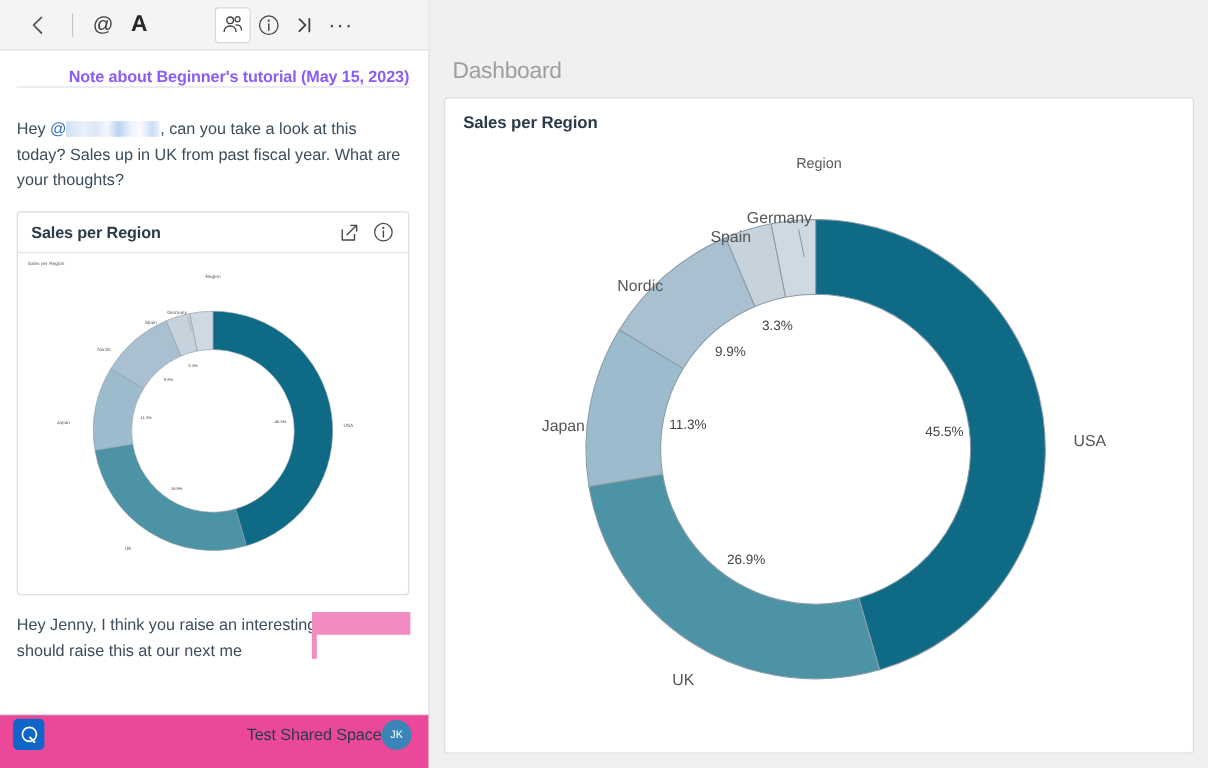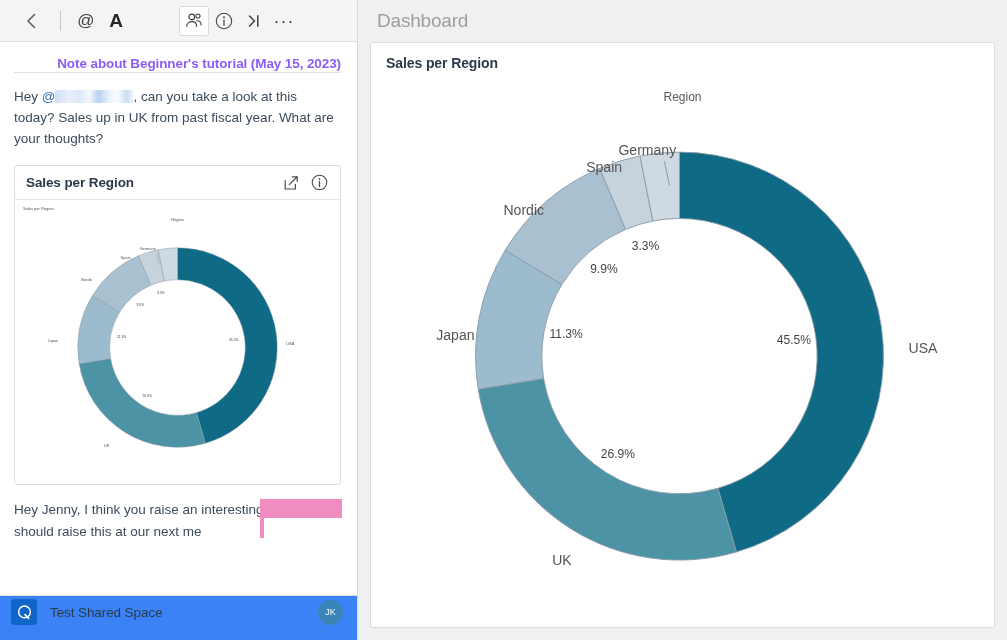--- a/index.html
+++ b/index.html
@@ -48,21 +48,21 @@
   }
   .note-title {
     font-size: 13.5px; font-weight: bold; color: #8b5cf6;
     padding-bottom: 1px;
     border-bottom: 1px solid #e2e2e2;
     letter-spacing: -0.1px;
     text-align: right;
   }
   .note-para {
     font-size: 13.5px; color: #3c4c5c; line-height: 21px;
-    margin-top: 13px;
+    margin-top: 24px;
   }
   .mention-redact {
     display: inline-block; width: 78px; height: 13px;
     vertical-align: -2px;
     background: linear-gradient(90deg,#cfe0f5 0%,#e8f0fb 18%,#dce8f8 32%,#f4f8fd 44%,
                 #b9d2f0 56%, #eef4fc 70%, #f9fbfe 80%, #cbddf4 92%, #eaf2fc 100%);
   }
   .at-sign { color: #3a6fb8; }
 
   .embed-card {
@@ -95,21 +95,22 @@
   }
   .pink-redact.b2 {
     left: 246px; top: 18px; width: 4px; height: 21px;
   }
 
   .space-bar {
     height: 45px; min-height: 45px;
     border-top: 1px solid #e0e0e0;
     display: flex; align-items: center;
     padding: 0 14px 12px 11px;
-    background: #3b82f6;
+    background: #ec4899;
+    text-align: right;
   }
   .space-logo {
     width: 26px; height: 26px; border-radius: 4px;
     background: #1065c8;
     display: flex; align-items: center; justify-content: center;
   }
   .space-name { font-size: 13.5px; color: #2b3a4a; margin-left: 13px; flex: 1; letter-spacing: -0.1px; }
   .avatar {
     width: 25px; height: 25px; border-radius: 50%;
     background: #3a84b8; color: #fff;
@@ -121,20 +122,21 @@
   .right-panel {
     flex: 1; height: 640px;
     background: #f0f0f0;
     display: flex; flex-direction: column;
     padding: 0 12px 12px 12px;
   }
   .dash-header {
     height: 42px; min-height: 42px;
     display: flex; align-items: center;
     padding-left: 7px;
+    margin-top: 39px;
   }
   .dash-title { font-size: 19px; color: #9e9e9e; letter-spacing: -0.2px; }
   .sheet-card {
     flex: 1;
     background: #ffffff;
     border: 1px solid #dcdcdc;
     border-radius: 3px;
     position: relative;
     overflow: hidden;
   }

